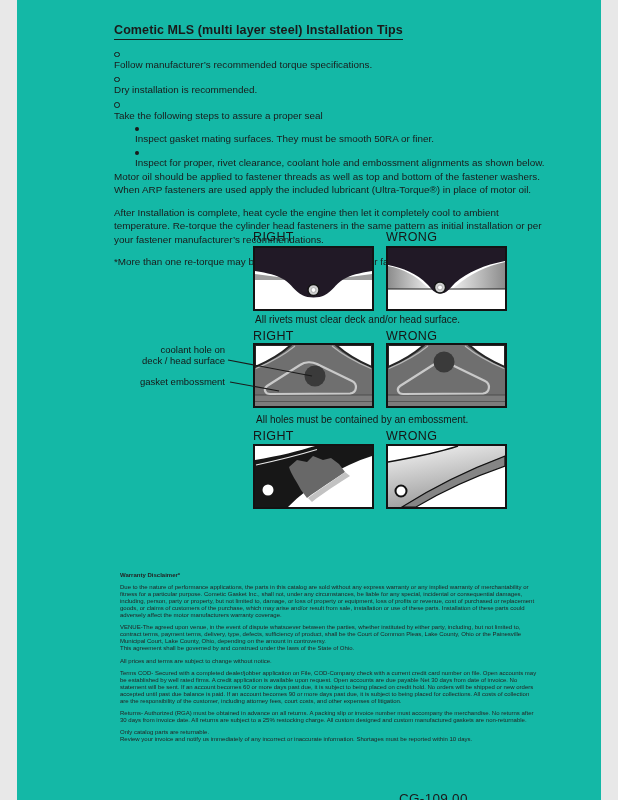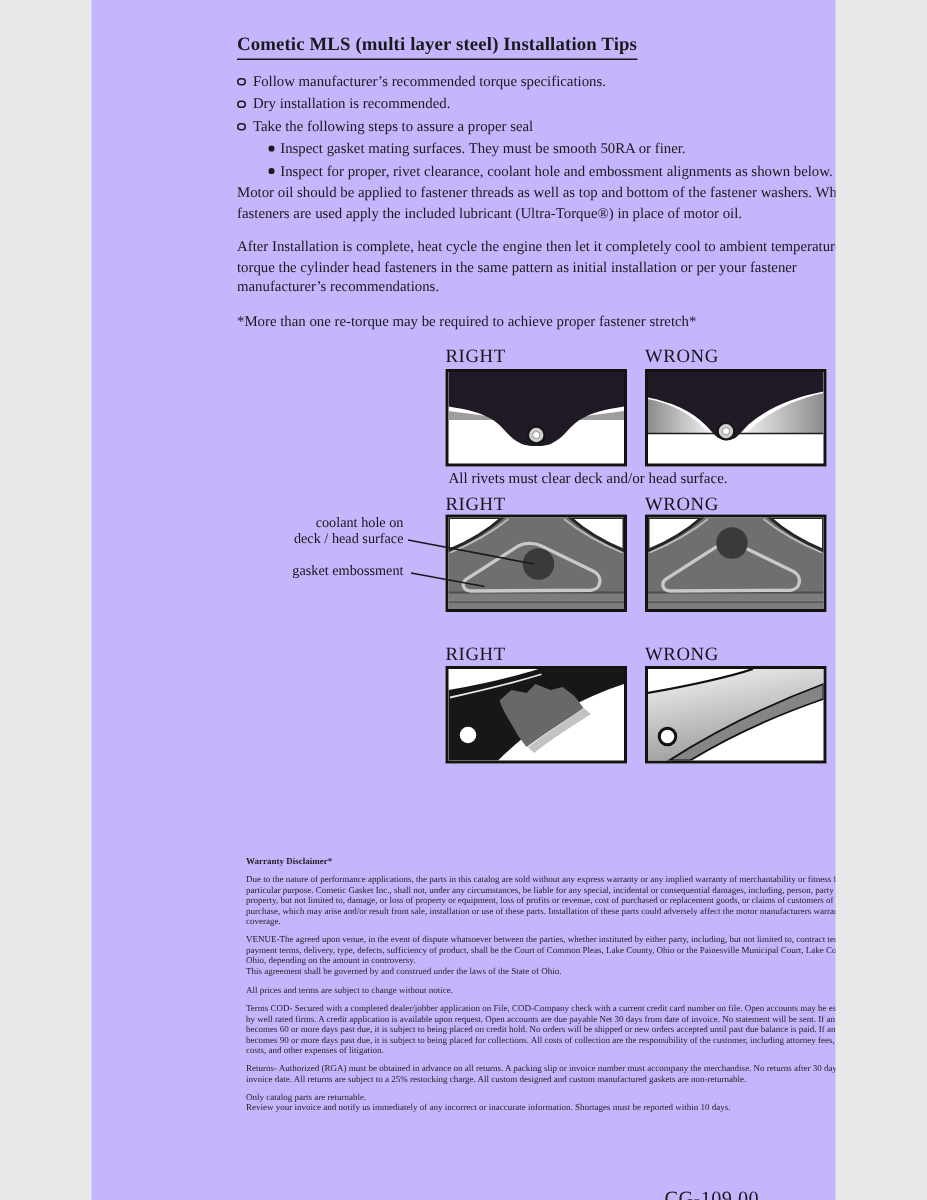--- a/index.html
+++ b/index.html
@@ -1,28 +1,28 @@
 <!DOCTYPE html>
 <html><head>
 <meta charset="utf-8">
 <style>
   html,body{margin:0;padding:0;background:#e8e8e8;}
   .page{
-    position:relative;width:496px;height:800px;background:#c4b5fd;
-    font-family:Liberation Serif, serif;color:#1a1a1a;
+    position:relative;width:584px;height:800px;background:#14b8a6;
+    font-family:Liberation Sans, sans-serif;color:#1a1a1a;
     overflow:hidden;margin:0 auto;
   }
   
   .content{position:absolute;left:97px;top:20px;width:432px;}
   .title{
     display:inline-block;font-size:12.5px;font-weight:bold;letter-spacing:.1px;
     border-bottom:1.6px solid #1a1a1a;padding-bottom:2px;margin:0 0 7px 0;
   }
   .blist{font-size:9.9px;line-height:15px;}
-  .bi{display:flex;align-items:flex-start;}
+  .bi{display:flex;align-items:flex-start;flex-direction:column;}
   .m1{flex:none;width:3.6px;height:3.6px;border:1px solid #1a1a1a;border-radius:50%;margin:4.6px 5px 0 0;}
   .bi.sub{margin-left:21px;}
   .m2{flex:none;width:3.8px;height:3.8px;background:#1a1a1a;border-radius:50%;margin:4.8px 4px 0 0;}
   .dheading{font-size:12px;font-weight:bold;margin:15px 0 7px 0;}
   .para{font-size:9.9px;line-height:13.5px;margin:0 0 9px 0;}
   
   .dlab{position:absolute;width:122px;font-size:12.5px;letter-spacing:.4px;color:#161616;}
   .dbox{position:absolute;width:117px;height:61px;border:2.5px solid #131313;background:#fff;}
   .dbox svg{display:block;}
   .dcap{position:absolute;font-size:10px;color:#161616;line-height:12px;}
@@ -138,20 +138,21 @@
       <line x1="0" y1="56.5" x2="117" y2="56.5" stroke="#575757" stroke-width="1"></line>
       <path d="M0,0 H36 C26,9 12,17 0,22 Z" fill="#ffffff" stroke="#262626" stroke-width="2"></path>
       <path d="M40,1 C29,10 14,18 1,23.5" fill="none" stroke="#b9b9b9" stroke-width="1.2"></path>
       <path d="M117,0 H81 C91,9 105,17 117,22 Z" fill="#ffffff" stroke="#262626" stroke-width="2"></path>
       <path d="M77,1 C88,10 103,18 116,23.5" fill="none" stroke="#b9b9b9" stroke-width="1.2"></path>
       <path d="M15,49 C10,49 8,44 12,41 L45,20 C50,16.5 57,16.5 62,19 L97,36 C103,39 102,48 95,48.5 Z" fill="none" stroke="#c9c9c9" stroke-width="2.2"></path>
       <circle cx="56" cy="17" r="10.5" fill="#3a3a3a"></circle>
     </svg>
   </div>
 
+  <div class="dcap" style="left:239px;top:414px;">All holes must be contained by an embossment.</div>
 
   <div class="dlab" style="left:236px;top:429px;">RIGHT</div>
   <div class="dlab" style="left:369px;top:429px;">WRONG</div>
 
   <div class="dbox" style="left:236px;top:444px;">
     <svg width="117" height="61" viewBox="0 0 117 61">
       <path d="M0,14 C24,10 44,5 60,0 H117 V10 C86,20 56,38 33,61 H0 Z" fill="#171717"></path>
       <path d="M1,19 C24,14 44,9 62,3.5" fill="none" stroke="#ffffff" stroke-width="1.2" opacity="0.9"></path>
       <path d="M34,21 L42,14 L52,16 L58,10 L68,14 L76,12 L84,18 L90,26 C80,33 64,43 52,52 L46,44 C42,36 36,28 34,21 Z" fill="#686868"></path>
       <path d="M90,26 C80,33.5 64,43.5 53,52 L57,56 C68,47 84,37 95,30 Z" fill="#c2c2c2"></path>

